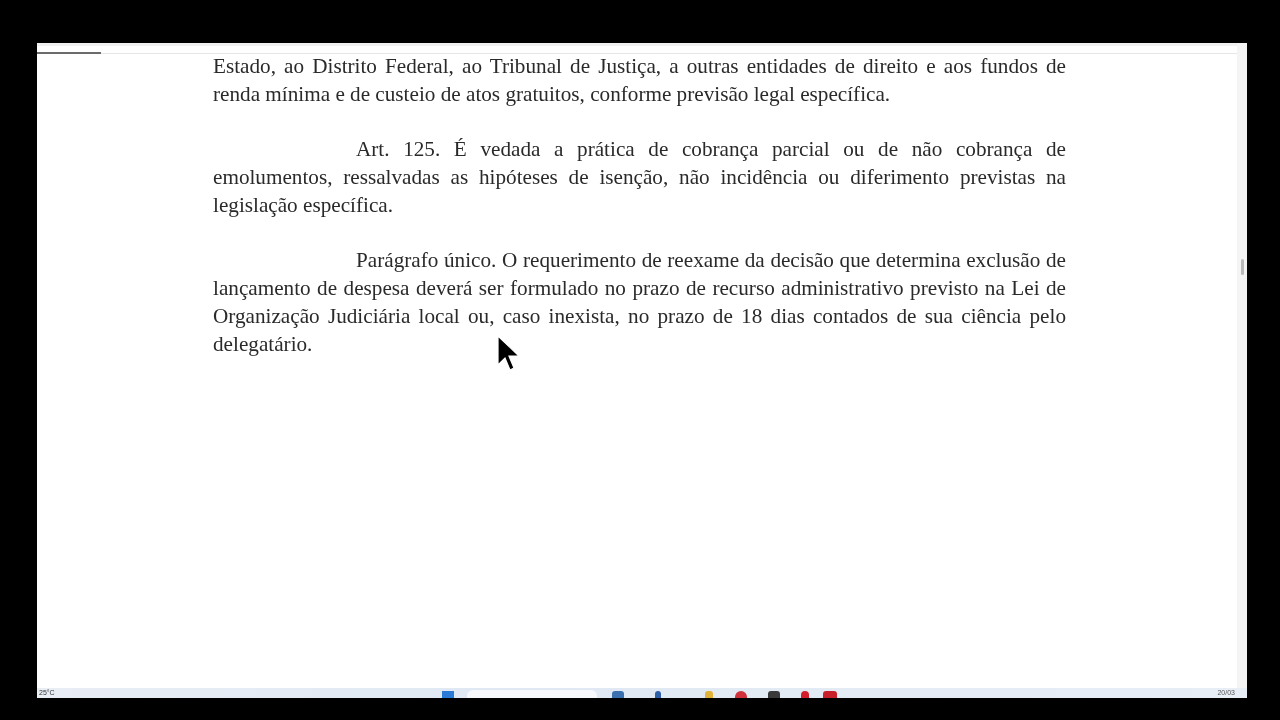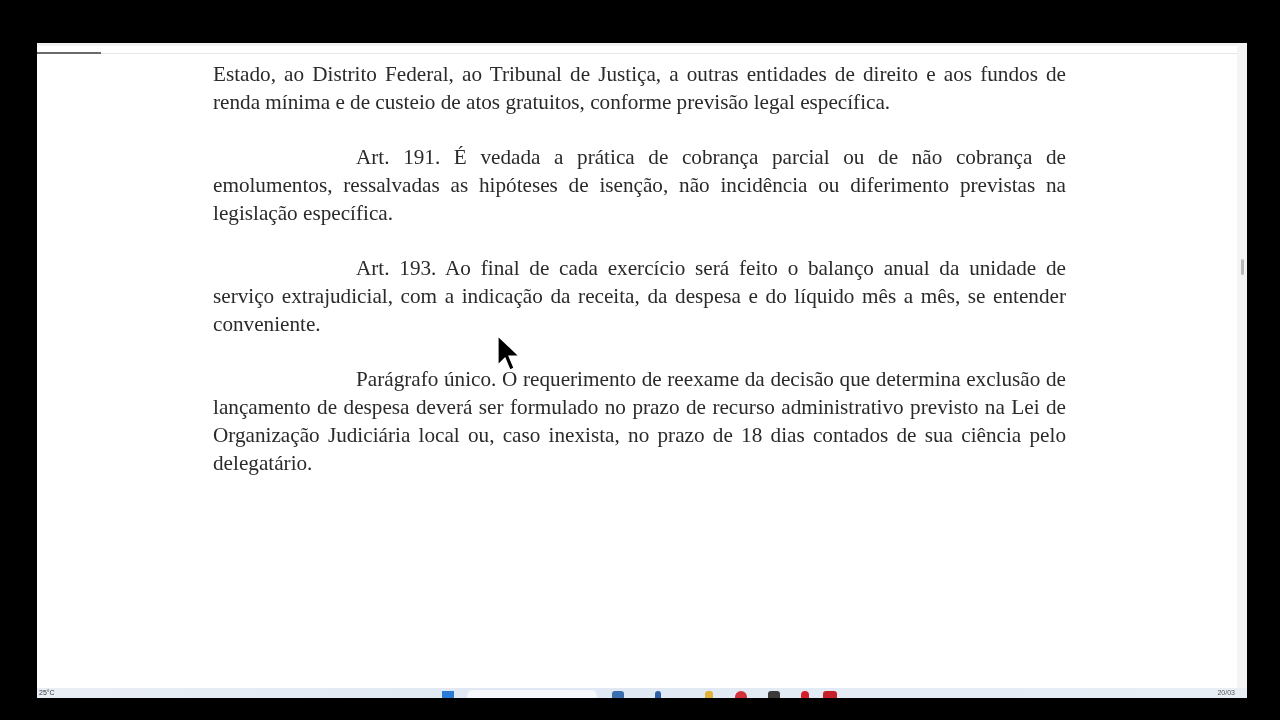--- a/index.html
+++ b/index.html
@@ -74,21 +74,21 @@
       line-height: 27.8px;
     }
     .para {
       text-align: justify;
       margin: 0 0 27.6px 0;
     }
     .para.indent {
       text-indent: 143px;
     }
     .para.first {
-      margin-top: 8px;
+      margin-top: 0;
     }
     .cursor {
       position: absolute;
       left: 497px;
       top: 335px;
       width: 26px;
       height: 40px;
       z-index: 5;
     }
     .taskbar {
@@ -138,22 +138,21 @@
 <body>
 
 <div class="screen">
   <div class="viewer">
     <div class="top-strip"></div>
     <div class="top-line"></div>
     <div class="top-tab-marker"></div>
 
     <div class="page">
       <p class="para first">Estado, ao Distrito Federal, ao Tribunal de Justiça, a outras entidades de direito e aos fundos de renda mínima e de custeio de atos gratuitos, conforme previsão legal específica.</p>
-      <p class="para indent">Art. 191. É vedada a prática de cobrança parcial ou de não cobrança de emolumentos, ressalvadas as hipóteses de isenção, não incidência ou diferimento previstas na legislação específica.</p>
-      <p class="para indent">Art. 193. Ao final de cada exercício será feito o balanço anual da unidade de serviço extrajudicial, com a indicação da receita, da despesa e do líquido mês a mês, se entender conveniente.</p>
+      <p class="para indent">Art. 125. É vedada a prática de cobrança parcial ou de não cobrança de emolumentos, ressalvadas as hipóteses de isenção, não incidência ou diferimento previstas na legislação específica.</p>
       <p class="para indent">Parágrafo único. O requerimento de reexame da decisão que determina exclusão de lançamento de despesa deverá ser formulado no prazo de recurso administrativo previsto na Lei de Organização Judiciária local ou, caso inexista, no prazo de 18 dias contados de sua ciência pelo delegatário.</p>
     </div>
 
     <div class="scrollbar-track">
       <div class="scrollbar-thumb"></div>
     </div>
   </div>
 
   <svg class="cursor" viewBox="0 0 26 40">
     <path d="M1 1 L1 30 L8 23 L13 35 L17 33 L12 21 L22 21 Z" fill="#000" stroke="#fff" stroke-width="1.2"></path>

